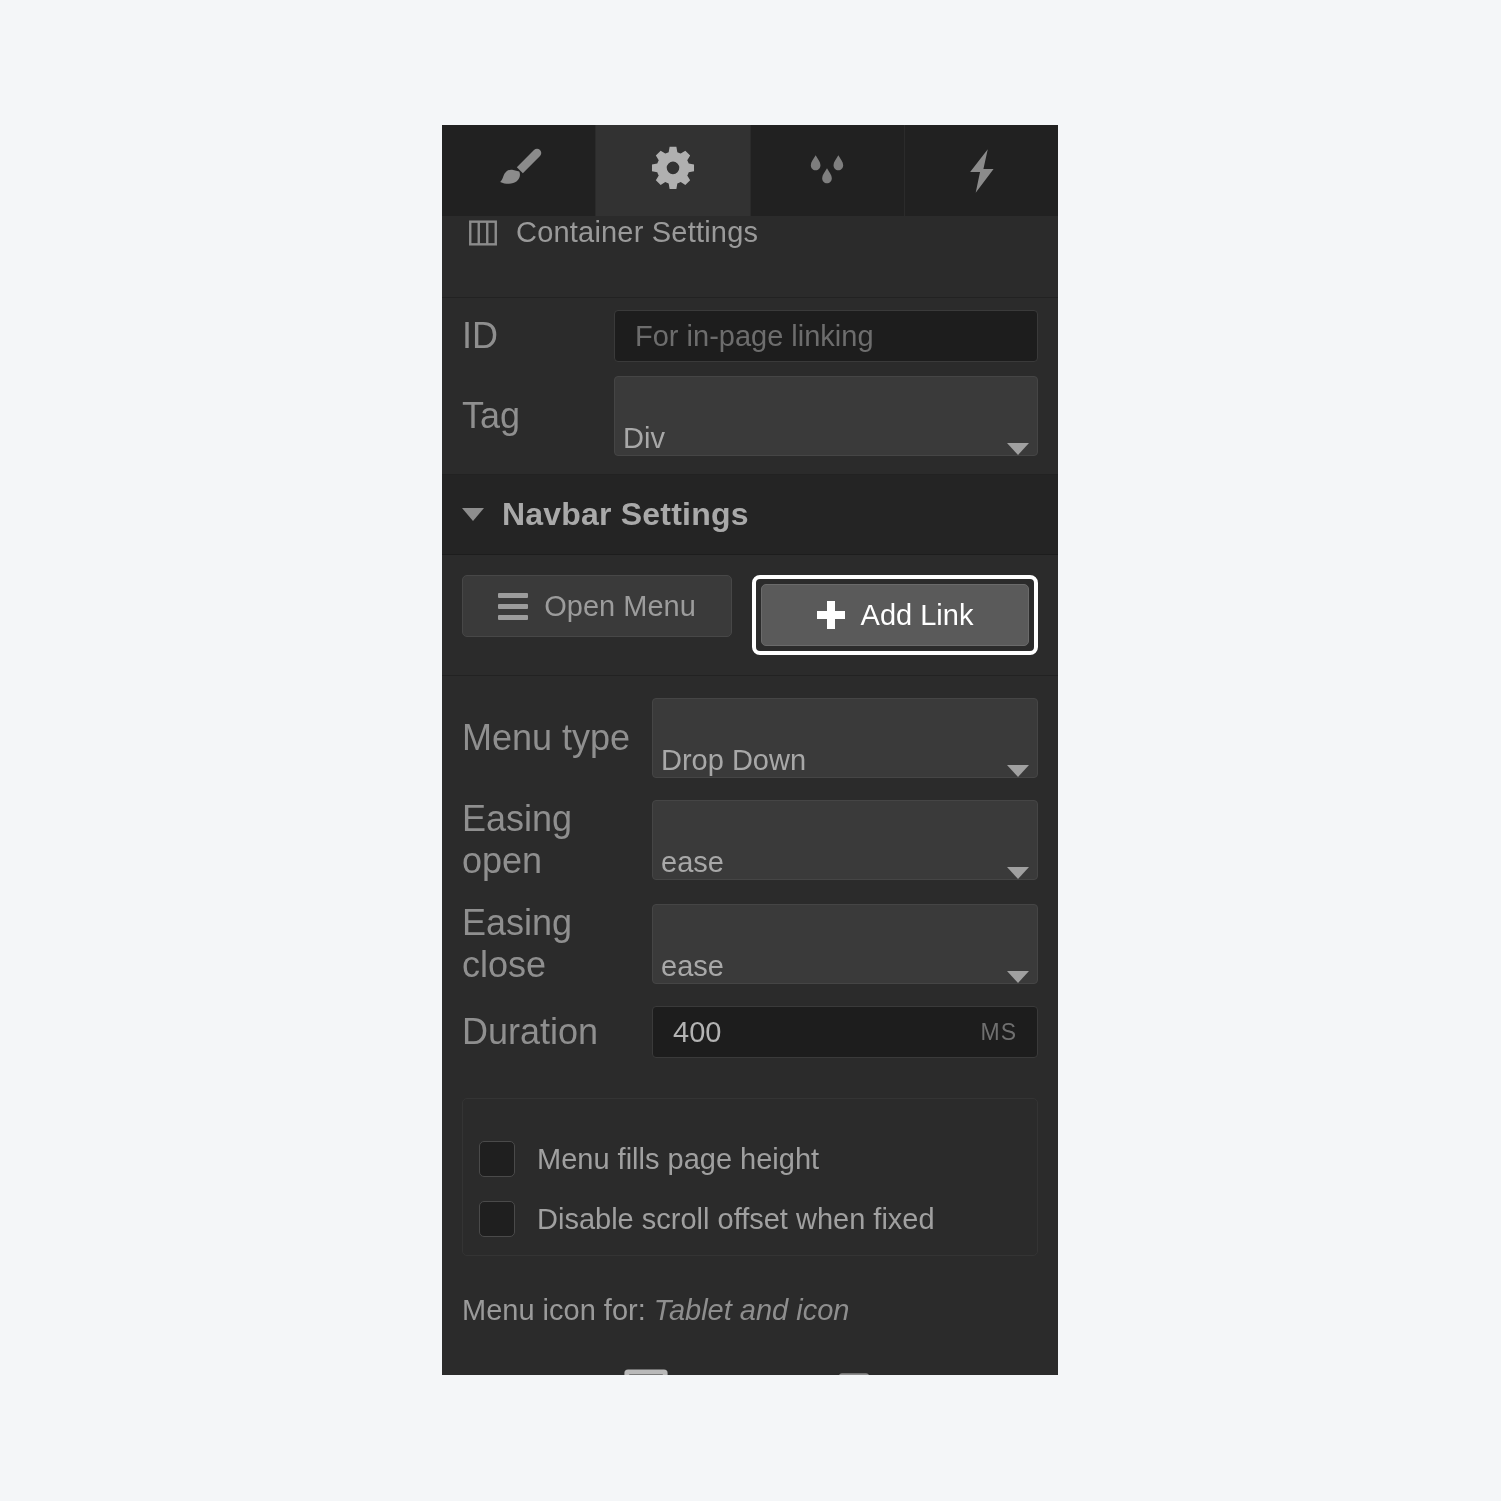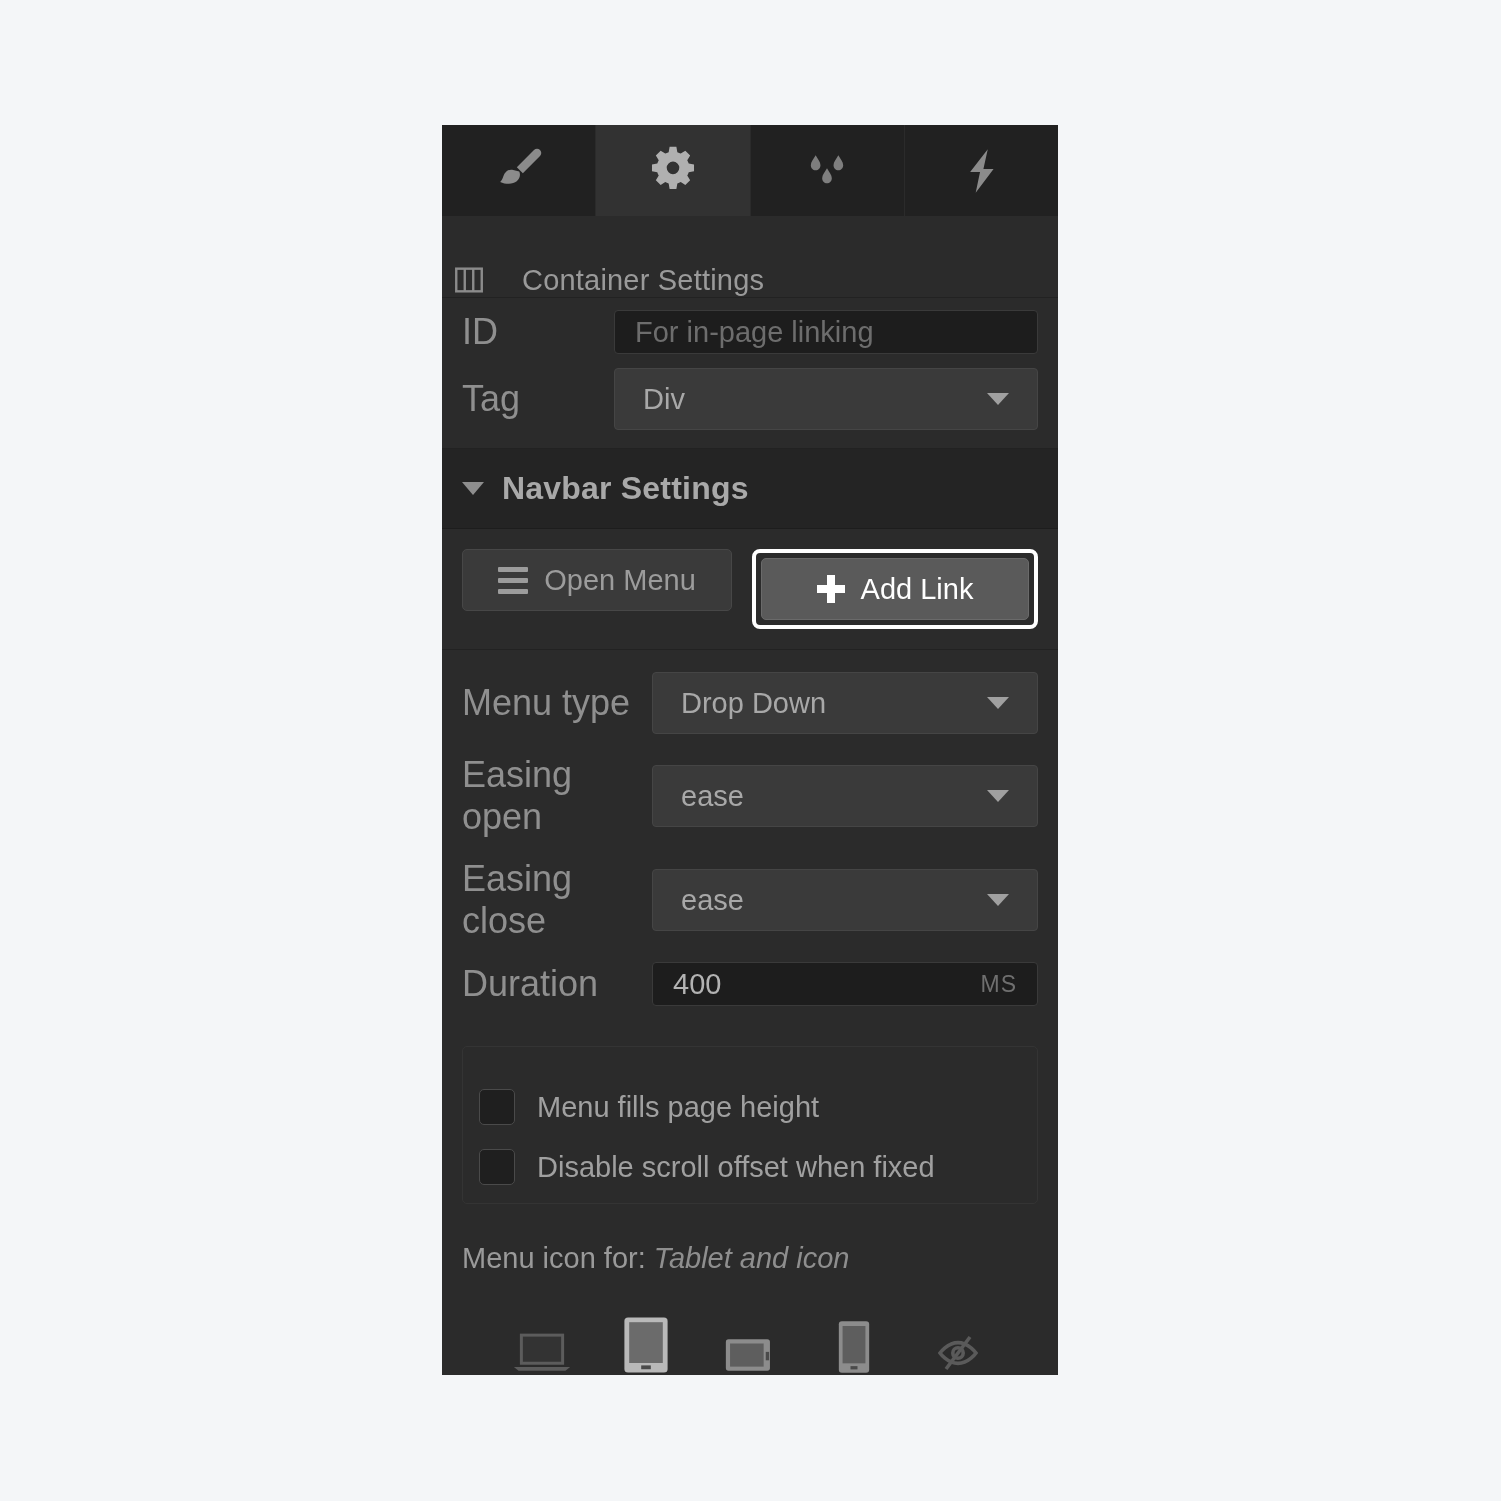--- a/index.html
+++ b/index.html
@@ -39,26 +39,25 @@
     cursor: pointer;
   }
   .tab:last-child { border-right: none; }
   .tab.active { background: #323232; }
   .tab svg { display: block; }
 
   
   .panel-header {
     height: 82px;
     display: flex;
-    align-items: flex-end;
-    padding-left: 10px;
+    align-items: flex-start;
+    padding-left: 24px;
     background: #2b2b2b;
     border-bottom: 1px solid #222;
     box-sizing: border-box;
-    gap: 20px;
   }
   .panel-header .hdr-icon { margin-right: 16px; display: flex; }
   .panel-header .hdr-text {
     color: #9a9a9a;
     font-size: 29px;
     letter-spacing: 0.2px;
   }
 
   
   .fields-block {
@@ -74,21 +73,21 @@
   .row-label {
     color: #8f8f8f;
     font-size: 36px;
     width: 152px;
     flex: none;
   }
   .row-label.wide { width: 190px; }
 
   .text-input {
     flex: 1 1 auto;
-    height: 44px;
+    height: 52px;
     background: #1d1d1d;
     border: 1px solid #3a3a3a;
     border-radius: 4px;
     color: #8a8a8a;
     font-size: 29px;
     display: flex;
     align-items: center;
     padding: 0 20px;
     box-sizing: border-box;
     cursor: text;
@@ -97,29 +96,29 @@
   .text-input .value { color: #b3b3b3; }
   .text-input .suffix {
     margin-left: auto;
     color: #6f6f6f;
     font-size: 23px;
     letter-spacing: 1px;
   }
 
   .select {
     flex: 1 1 auto;
-    height: 62px;
+    height: 80px;
     background: #3a3a3a;
     border: 1px solid #454545;
     border-radius: 4px;
     color: #a8a8a8;
     font-size: 29px;
     display: flex;
-    align-items: center;
-    padding: 0 28px;
+    align-items: flex-end;
+    padding: 0 8px;
     box-sizing: border-box;
     cursor: pointer;
   }
   .select .caret {
     margin-left: auto;
     width: 0; height: 0;
     border-left: 11px solid transparent;
     border-right: 11px solid transparent;
     border-top: 12px solid #a0a0a0;
   }

